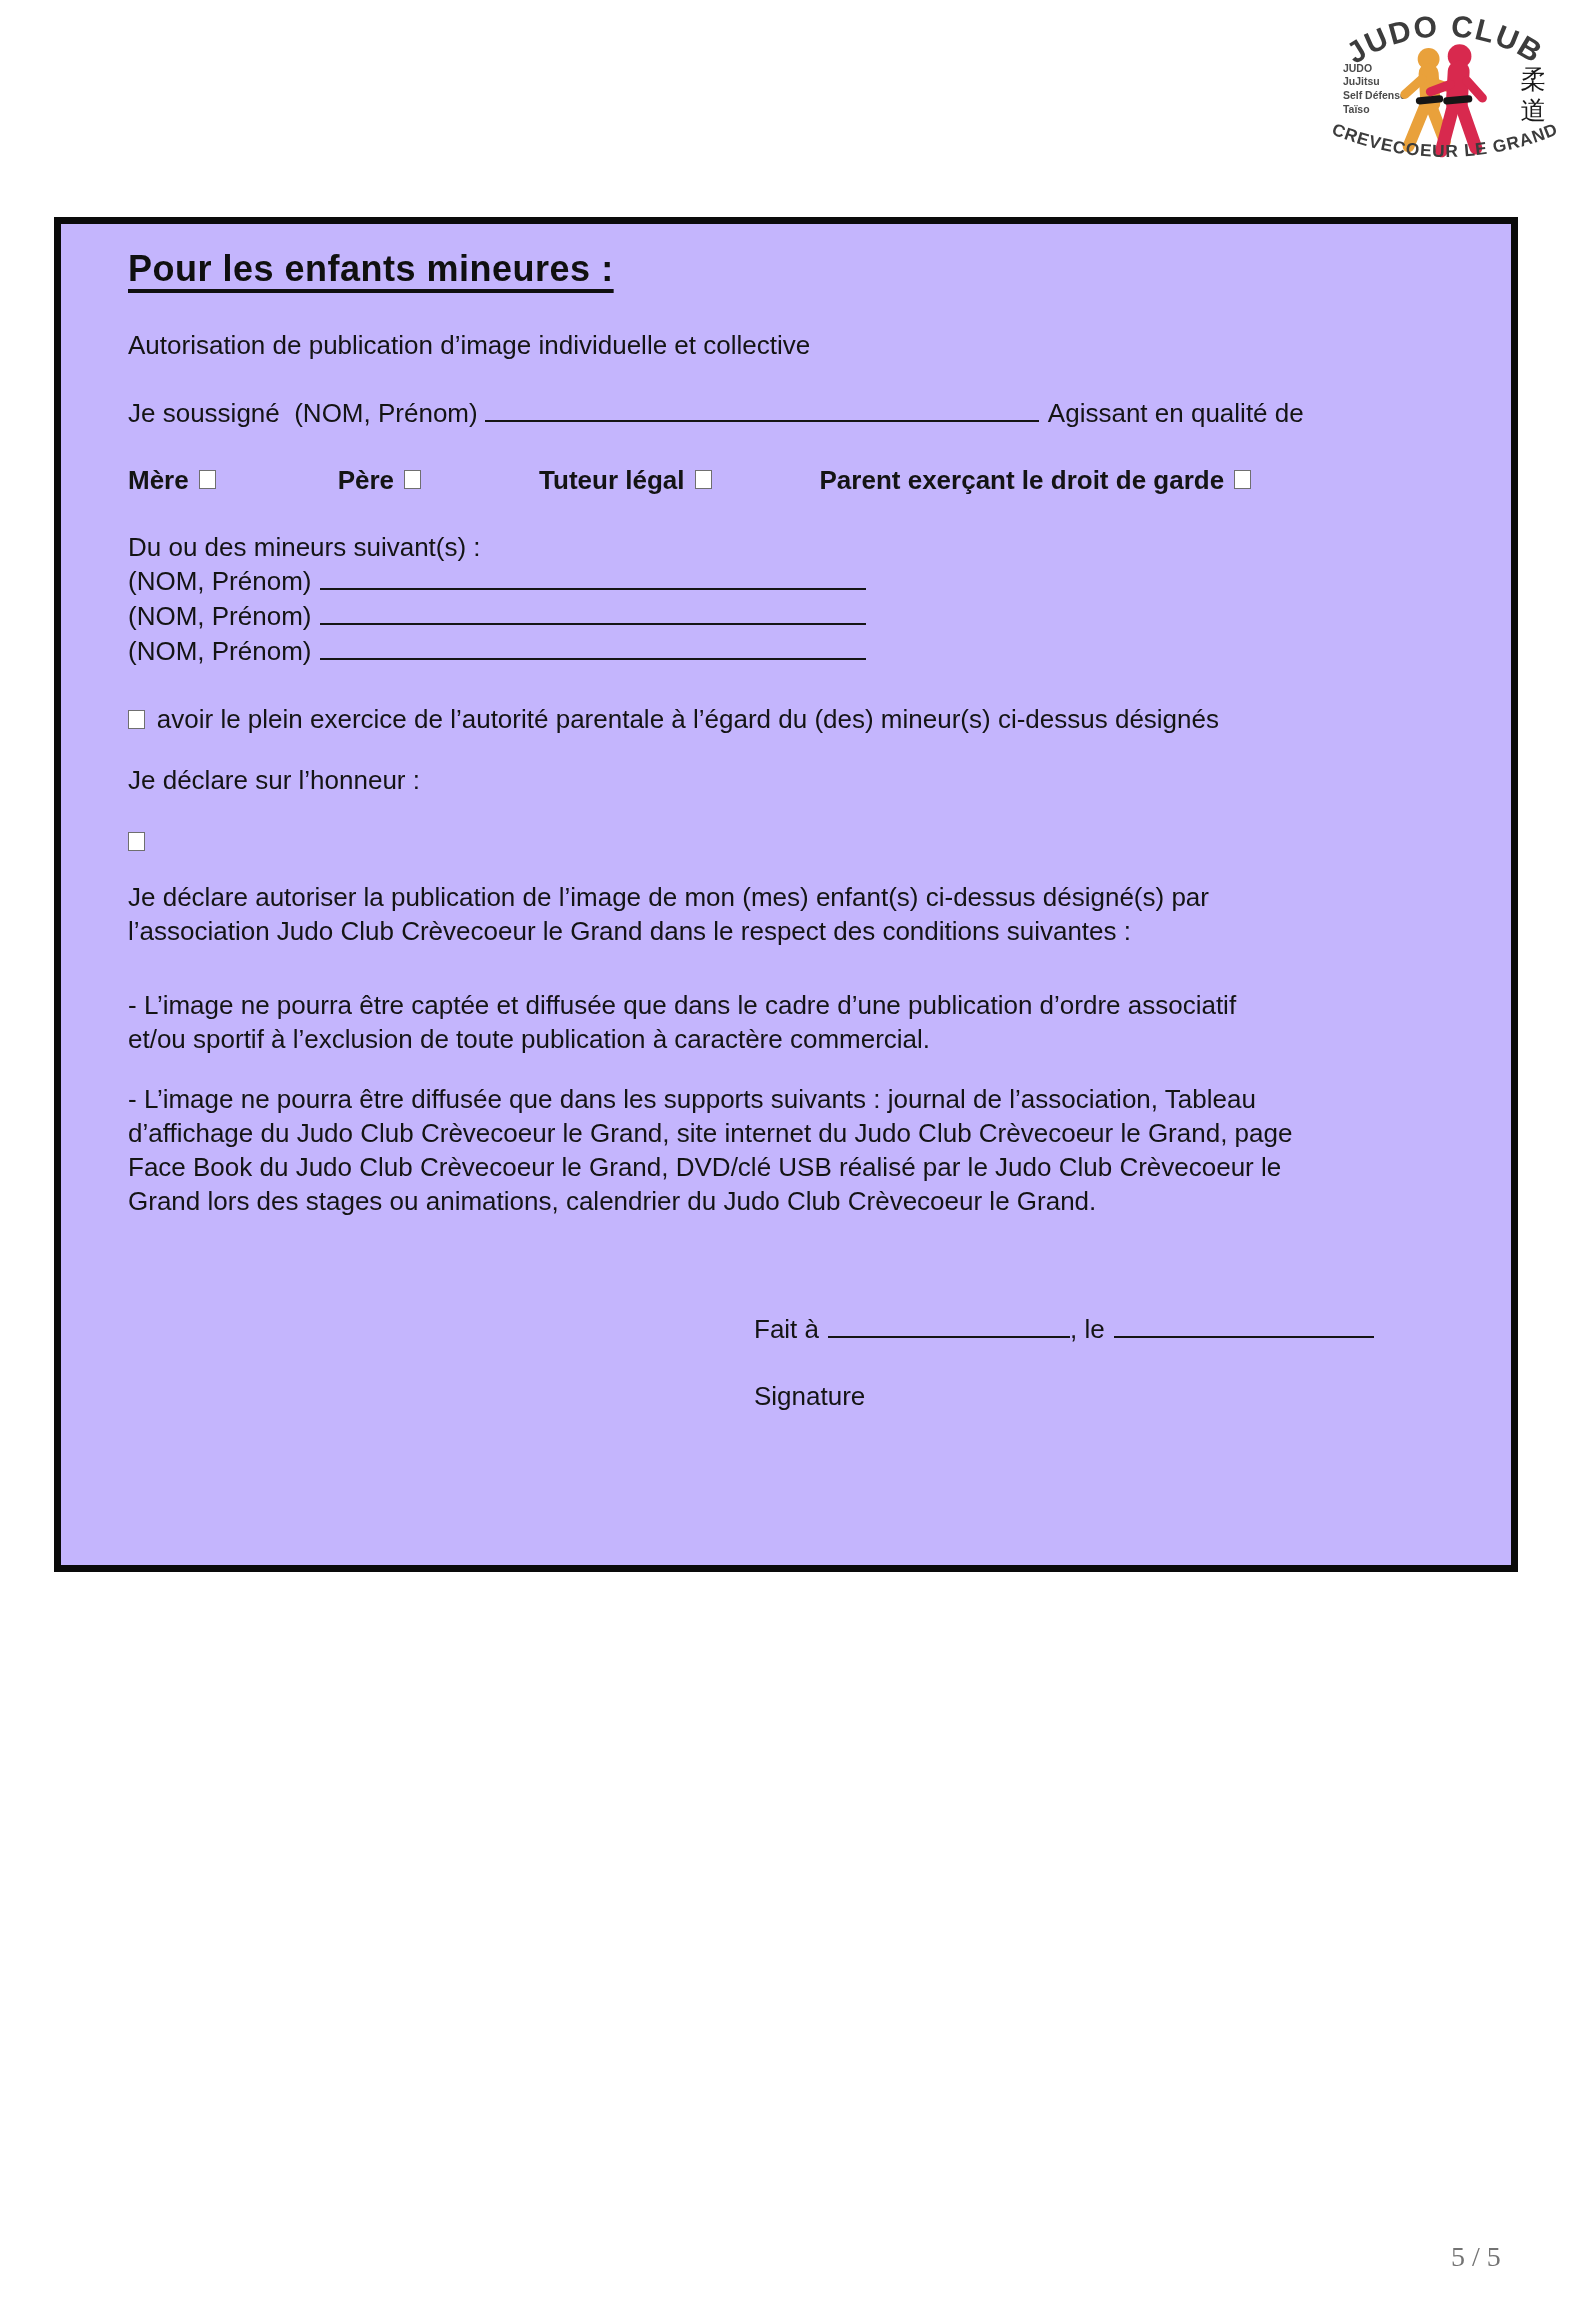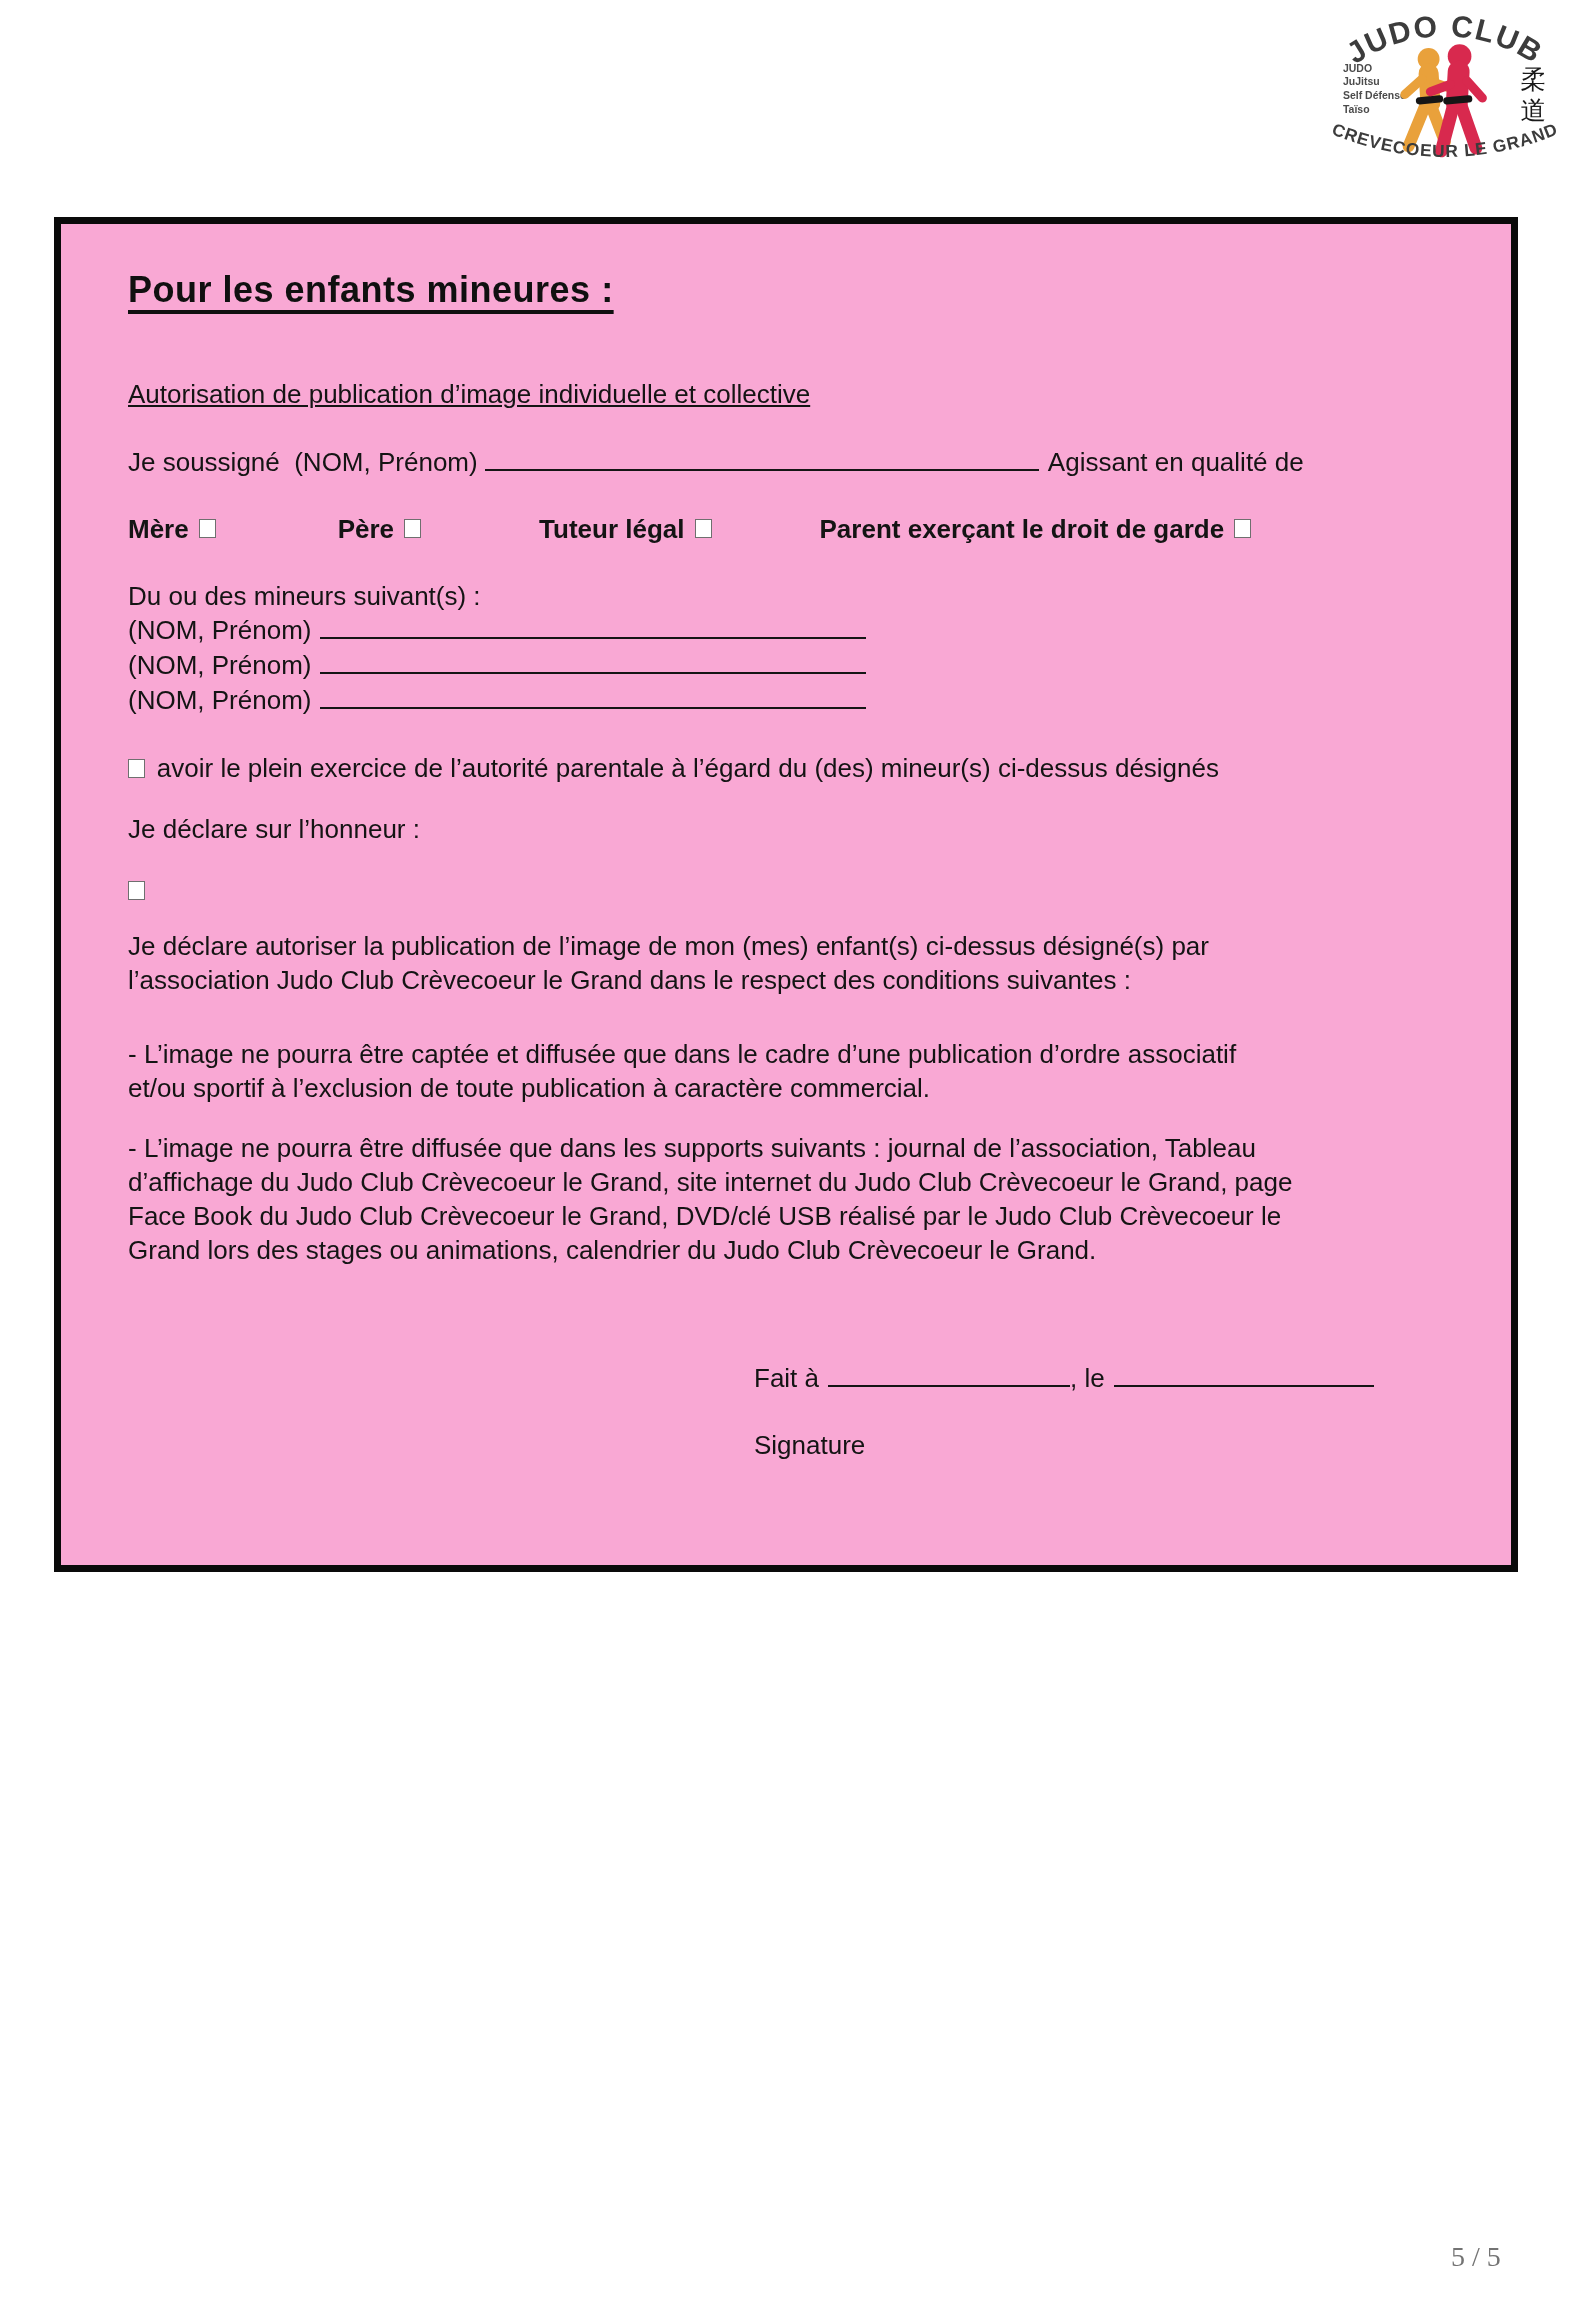--- a/index.html
+++ b/index.html
@@ -14,37 +14,37 @@
 
   
   .logo { position:absolute; left:1312px; top:3.6px; width:266px; height:179px; }
   .logo svg { width:100%; height:100%; display:block; }
 
   
   .form-box {
     position:absolute; left:54px; top:217px;
     width:1464px; height:1355px;
     border:7.2px solid #0a0a0a;
-    background:#f9a8d4;
-    padding:45px 40px 0 67px;
+    background:#c4b5fd;
+    padding:24px 40px 0 67px;
   }
 
   .title {
     display:inline-block;
     font-size:36px; font-weight:bold; letter-spacing:0.5px;
     text-decoration:underline;
     text-decoration-thickness:3.6px;
     text-underline-offset:8.1px;
     color:#101010;
   }
 
   .line { font-size:26px; line-height:34px; white-space:nowrap; color:#141414; }
   .keep-spaces { white-space:pre; }
 
-  .subtitle        { margin-top:66px;text-decoration:underline; }
+  .subtitle        { margin-top:38px; }
   .row-signatory   { margin-top:34px; display:flex; align-items:baseline; }
   .row-roles       { margin-top:33px; display:flex; align-items:baseline; }
   .minors-heading  { margin-top:33px; }
   .minor-line      { height:35px; display:flex; align-items:baseline; }
   .honor           { margin-top:27px; }
   .decl            { margin-top:33px; display:flex; align-items:baseline; }
   .para            { margin-top:29px; }
   .para-capture    { margin-top:40px; }
   .para-supports   { margin-top:26px; }
   .row-fait        { margin-top:94px; margin-left:626px; display:flex; align-items:baseline; }

